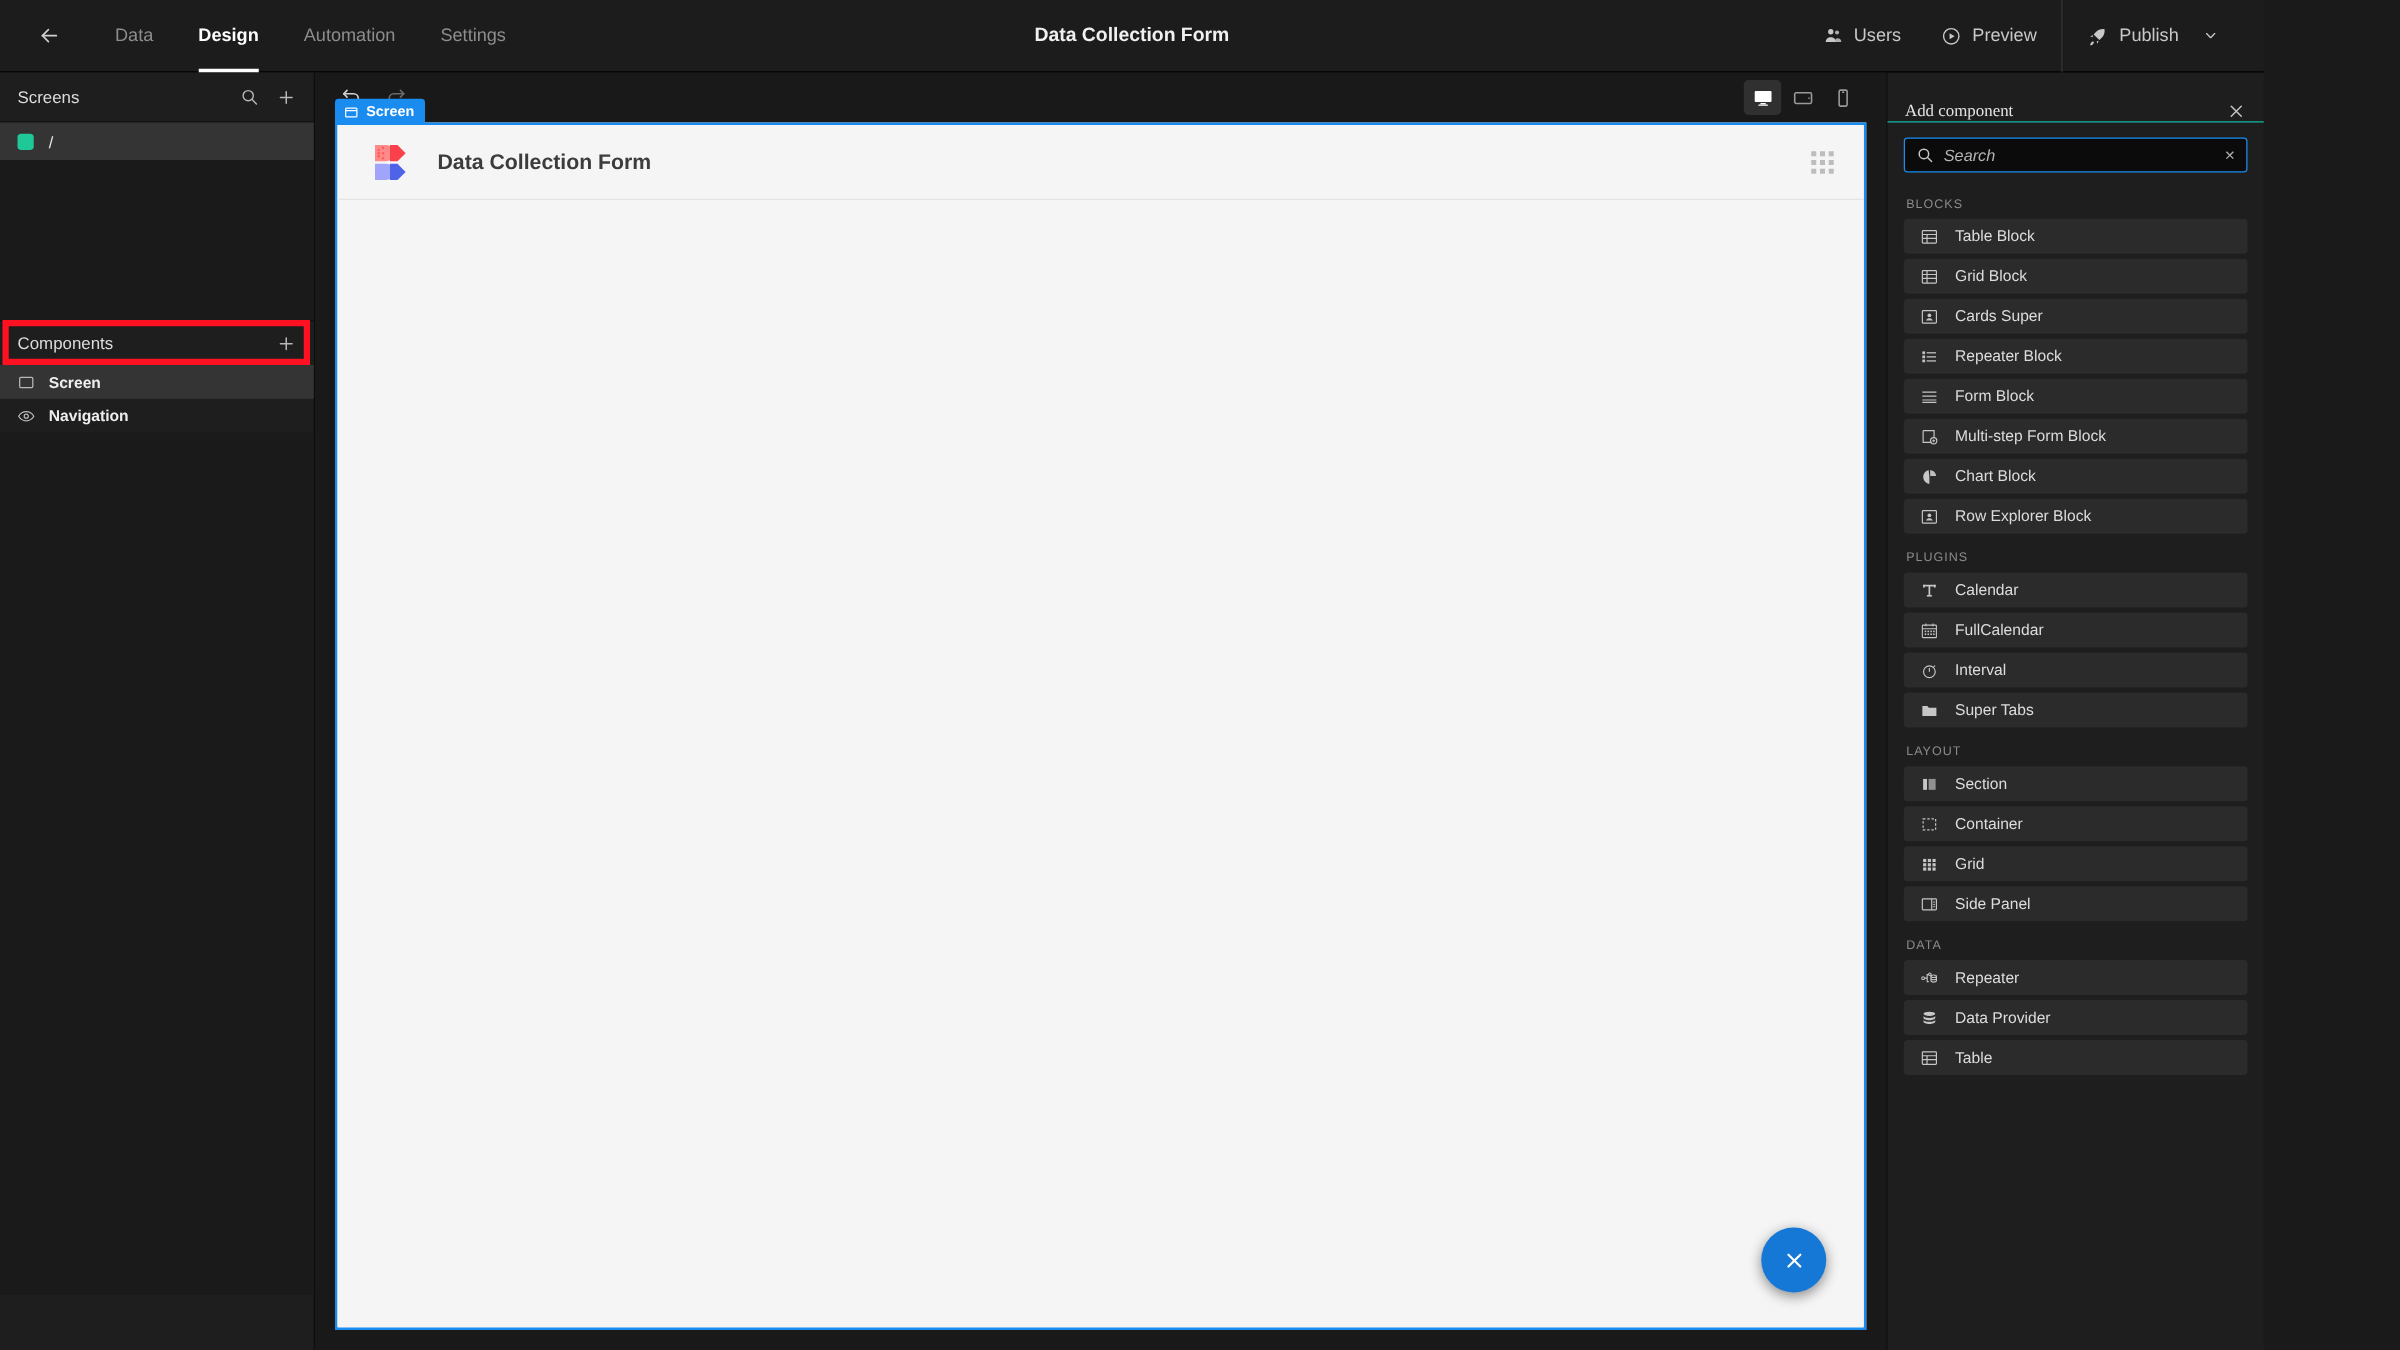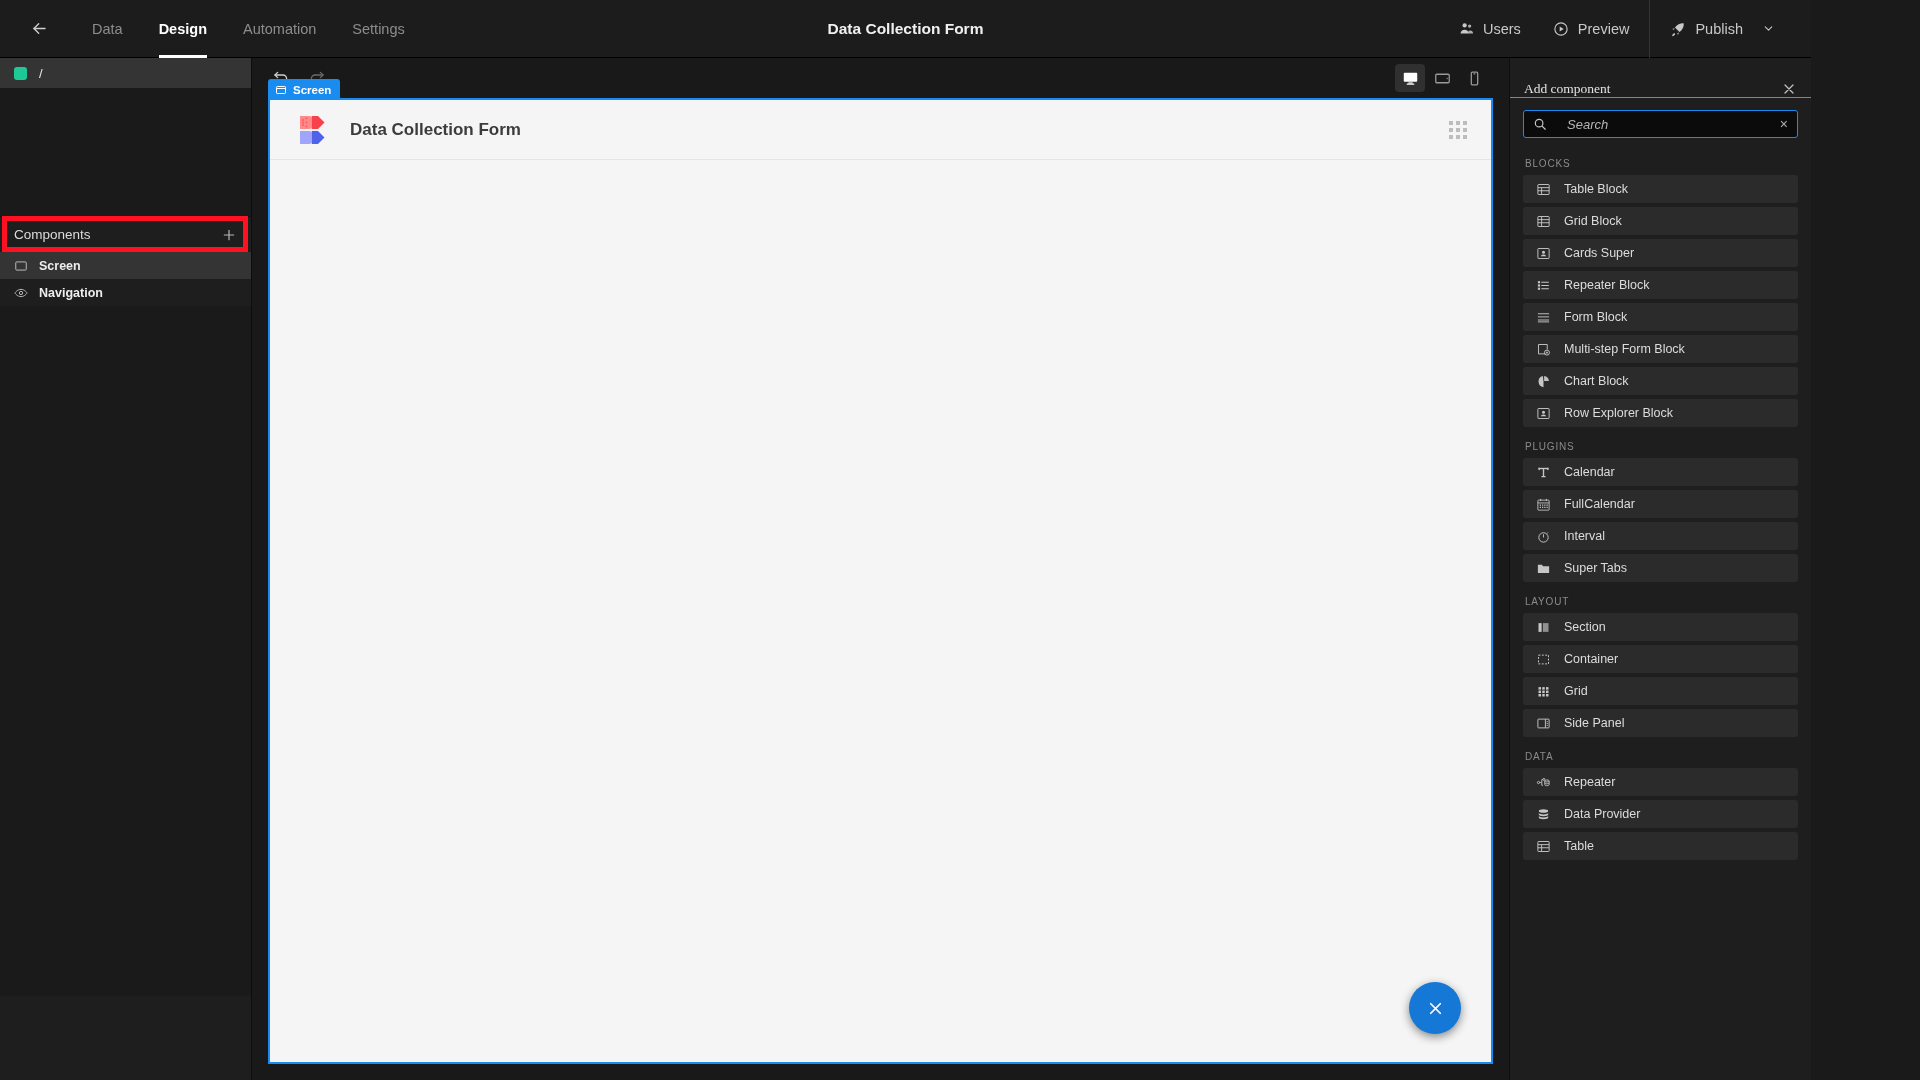--- a/index.html
+++ b/index.html
@@ -149,21 +149,21 @@
   }
   .rp-header {
     height:40px; flex:0 0 40px; display:flex; align-items:flex-end;
     padding:0 14px; border-bottom:1px solid #14b8a6;font-family:Liberation Serif, serif;
   }
   .rp-header .rp-title { flex:1; font-size:13.5px; color:#e2e2e2; }
   .rp-close { color:#c4c4c4; cursor:pointer; display:flex; align-items:center; }
   .search-wrap { padding:12px 13px 10px 13px; }
   .search-box {
     height:28px; background:#0b0b0b; border:1px solid #1a8cf0; border-radius:3px;
-    display:flex; align-items:center; gap:20px; padding:0 9px;
+    display:flex; align-items:center; gap:8px; padding:0 9px;
   }
   .search-box .si { color:#c8c8c8; display:flex; align-items:center; }
   .search-box input {
     flex:1; background:transparent; border:0; outline:none;
     color:#e6e6e6; font-size:13px; font-family:"Liberation Sans", sans-serif;
   }
   .search-box input::placeholder { color:#b5b5b5; font-style:italic; }
   .search-clear { color:#b0b0b0; cursor:pointer; font-size:14px; line-height:1; padding-left:4px; }
 
   .rp-scroll { flex:1; overflow:hidden; padding:0 13px 10px 13px; }
@@ -240,20 +240,36 @@
               <path d="M6 9l6 6 6-6"></path>
             </svg>
         </span>
       </div>
     </div>
   </div>
 
   <div class="body">
 
     <div class="left-panel">
+      <div class="panel-header">
+        <span class="ph-title">Screens</span>
+        <span class="ph-actions">
+          <span>
+            <svg width="15" height="15" viewBox="0 0 24 24" fill="none" stroke="currentColor" stroke-width="1.8" stroke-linecap="round">
+                <circle cx="10.5" cy="10.5" r="6.5"></circle>
+                <path d="M15.5 15.5L21 21"></path>
+              </svg>
+          </span>
+          <span>
+            <svg width="16" height="16" viewBox="0 0 24 24" fill="none" stroke="currentColor" stroke-width="1.8" stroke-linecap="round">
+                <path d="M12 5v14M5 12h14"></path>
+              </svg>
+          </span>
+        </span>
+      </div>
 
       <div class="screens-list">
         <div class="screen-row">
           <span class="screen-dot"></span>
           <span>/</span>
         </div>
       </div>
 
       <div class="screens-spacer" style="height:128px;flex:0 0 128px;"></div>
 

